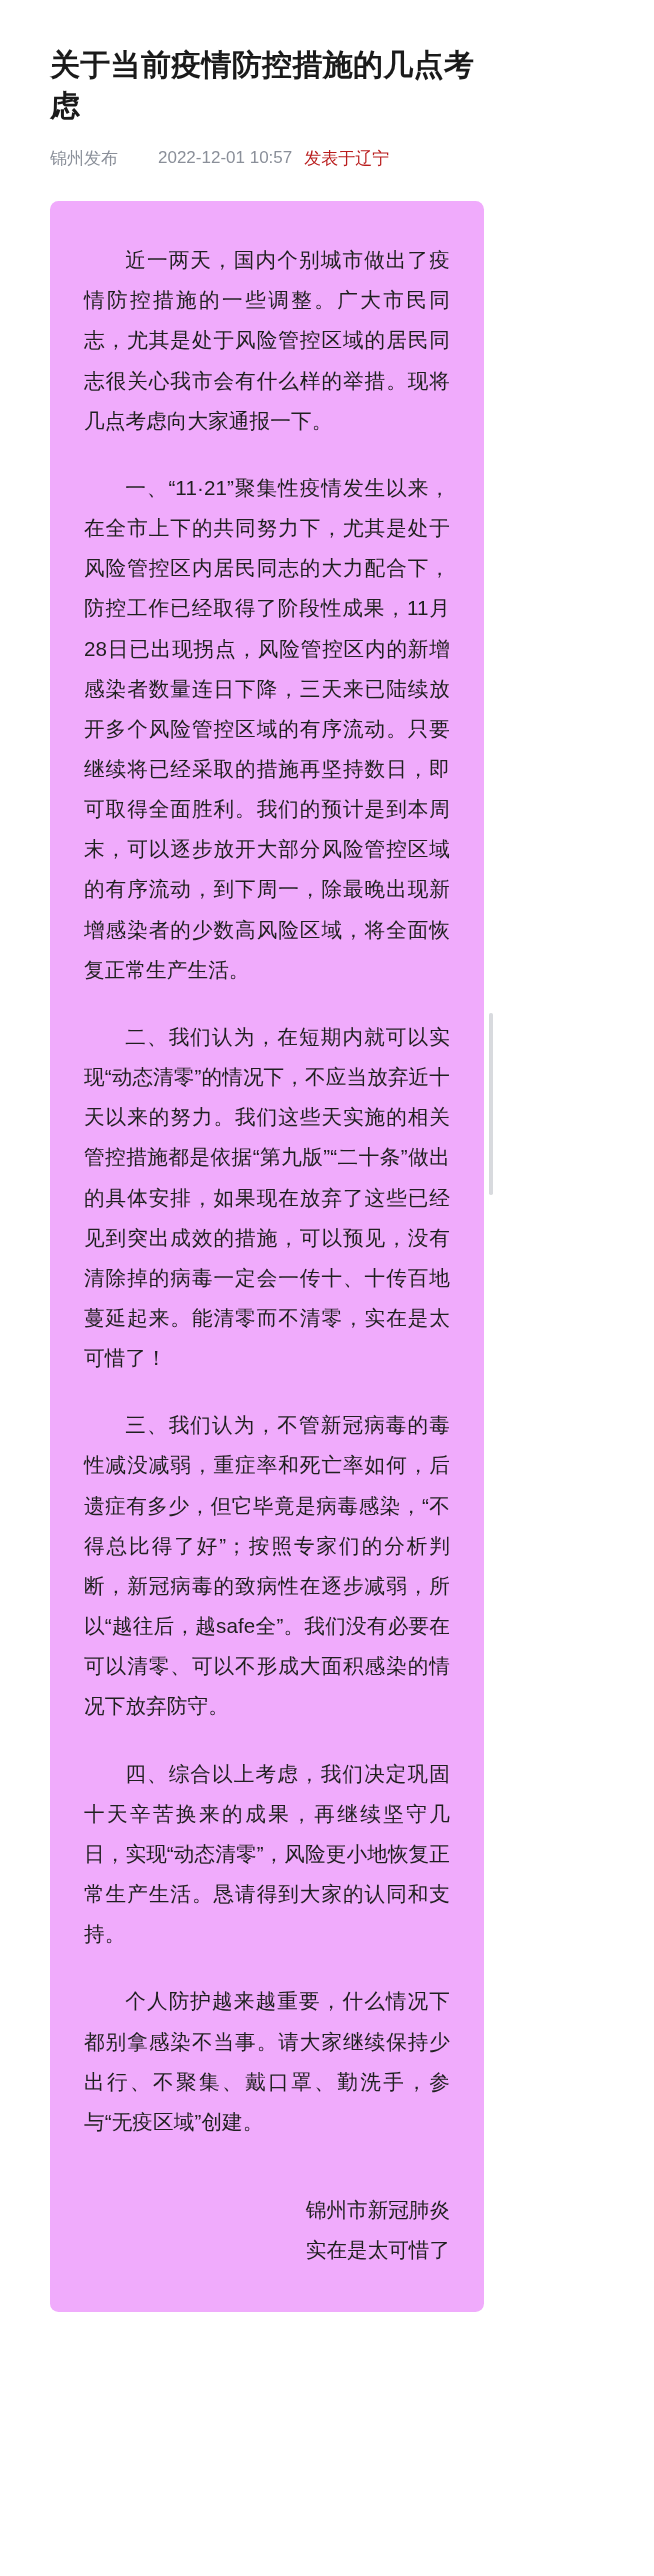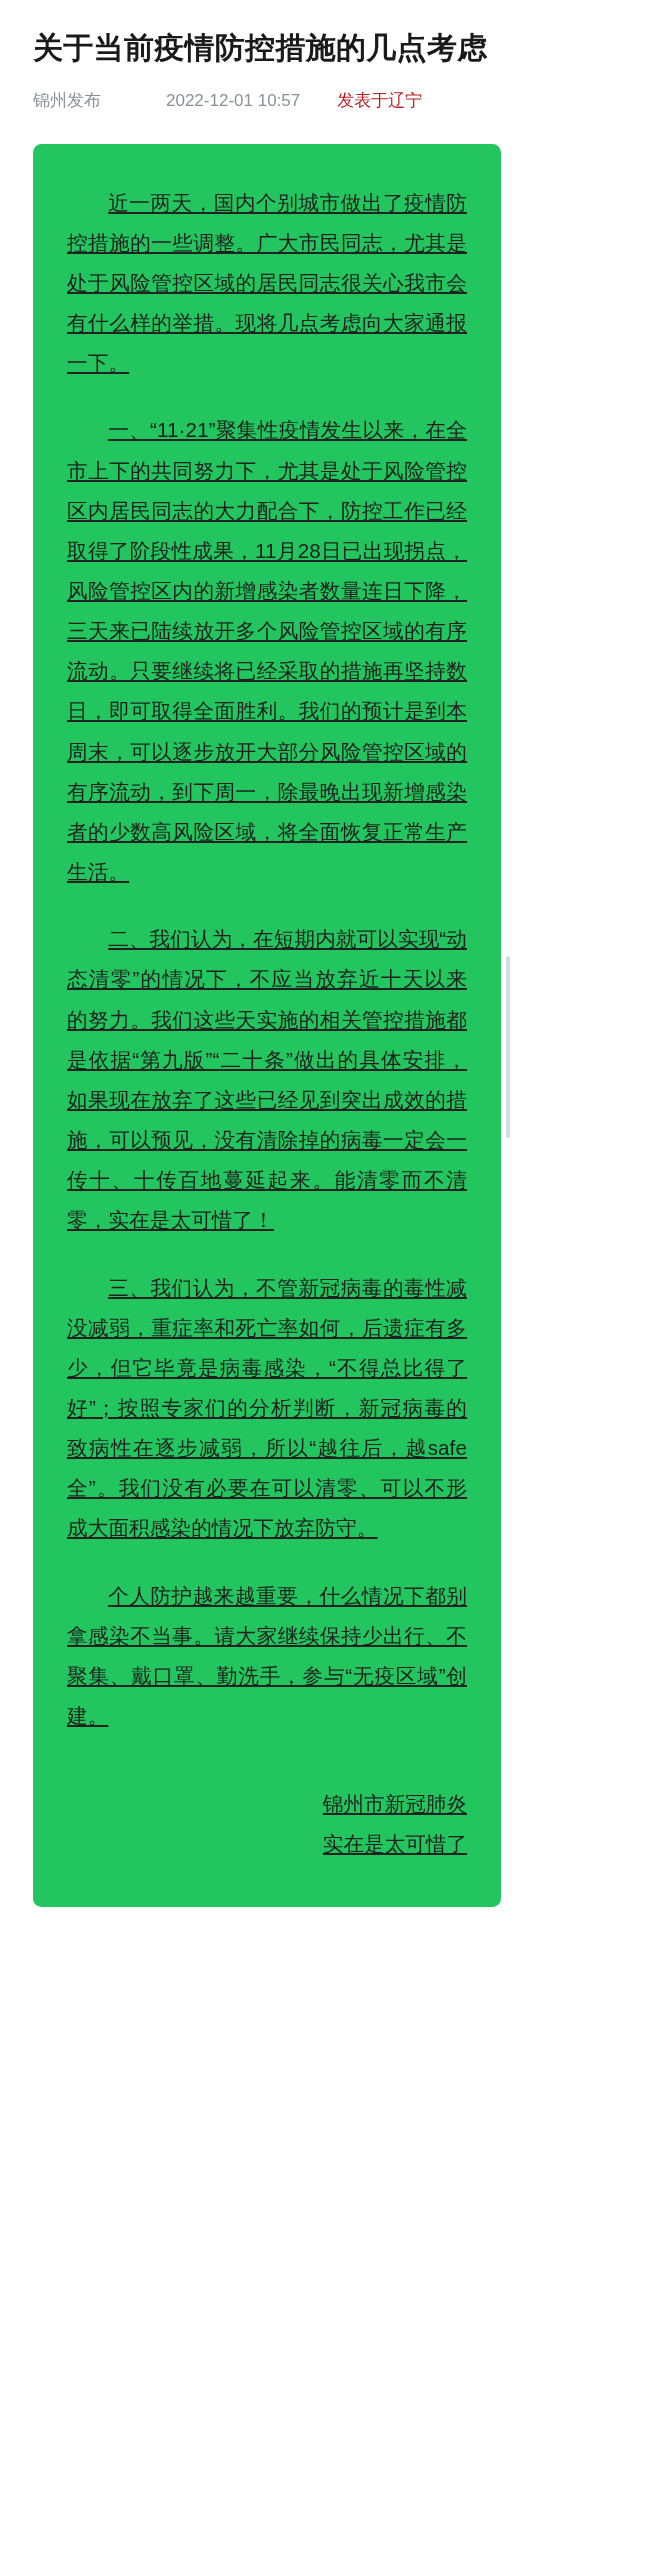--- a/index.html
+++ b/index.html
@@ -10,61 +10,60 @@
   body {
     width: 655px;
     min-height: 2576px;
     font-family: "Liberation Sans", "DejaVu Sans", sans-serif;
     color: #222222;
     -webkit-font-smoothing: antialiased;
   }
   .page {
     width: 534px;
     box-sizing: border-box;
-    padding: 0;
+    padding: 17px;
     background: #ffffff;
   }
   .article-header {
     padding: 28px 33px 0 33px;
   }
   .article-title {
     font-size: 30px;
     line-height: 1.35;
     font-weight: 700;
     color: #1a1a1a;
     letter-spacing: 0.3px;
     margin: 0 0 20.6px 0;
   }
   .meta-row {
     display: flex;
     align-items: center;
-    gap: 37px;
+    gap: 12px;
     margin-bottom: 31.5px;
   }
   .meta-source {
     font-size: 17px;
     color: #8a8f99;
   }
   .meta-date {
     font-size: 17px;
     color: #8a8f99;
     margin-left: 28px;
   }
   .meta-location {
     font-size: 17px;
     color: #b91c1c;
   }
   .card {
     margin: 0 33px 0 33px;
-    background: #22c55e;
+    background: #f0abfc;
     border-radius: 8.5px;
     padding: 39px 34px 42px 34px;
     box-sizing: border-box;
     position: relative;
-    text-decoration: underline;
   }
   .para {
     font-size: 20.6px;
     line-height: 1.95;
     color: #1f1f1f;
     text-align: justify;
     text-indent: 2em;
     margin: 0 0 27px 0;
     letter-spacing: 0.1px;
   }
@@ -106,20 +105,21 @@
       <span class="meta-date">2022-12-01 10:57</span>
       <span class="meta-location">发表于辽宁</span>
     </div>
   </div>
 
   <div class="card">
     <p class="para">近一两天，国内个别城市做出了疫情防控措施的一些调整。广大市民同志，尤其是处于风险管控区域的居民同志很关心我市会有什么样的举措。现将几点考虑向大家通报一下。</p>
     <p class="para">一、“11·21”聚集性疫情发生以来，在全市上下的共同努力下，尤其是处于风险管控区内居民同志的大力配合下，防控工作已经取得了阶段性成果，11月28日已出现拐点，风险管控区内的新增感染者数量连日下降，三天来已陆续放开多个风险管控区域的有序流动。只要继续将已经采取的措施再坚持数日，即可取得全面胜利。我们的预计是到本周末，可以逐步放开大部分风险管控区域的有序流动，到下周一，除最晚出现新增感染者的少数高风险区域，将全面恢复正常生产生活。</p>
     <p class="para">二、我们认为，在短期内就可以实现“动态清零”的情况下，不应当放弃近十天以来的努力。我们这些天实施的相关管控措施都是依据“第九版”“二十条”做出的具体安排，如果现在放弃了这些已经见到突出成效的措施，可以预见，没有清除掉的病毒一定会一传十、十传百地蔓延起来。能清零而不清零，实在是太可惜了！</p>
     <p class="para">三、我们认为，不管新冠病毒的毒性减没减弱，重症率和死亡率如何，后遗症有多少，但它毕竟是病毒感染，“不得总比得了好”；按照专家们的分析判断，新冠病毒的致病性在逐步减弱，所以“越往后，越safe全”。我们没有必要在可以清零、可以不形成大面积感染的情况下放弃防守。</p>
+    <p class="para">四、综合以上考虑，我们决定巩固十天辛苦换来的成果，再继续坚守几日，实现“动态清零”，风险更小地恢复正常生产生活。恳请得到大家的认同和支持。</p>
     <p class="para">个人防护越来越重要，什么情况下都别拿感染不当事。请大家继续保持少出行、不聚集、戴口罩、勤洗手，参与“无疫区域”创建。</p>
 
     <div class="signature">
       <div>锦州市新冠肺炎</div>
       <div>实在是太可惜了</div>
     </div>
 
     <div class="scrollbar-hint"></div>
   </div>
 

